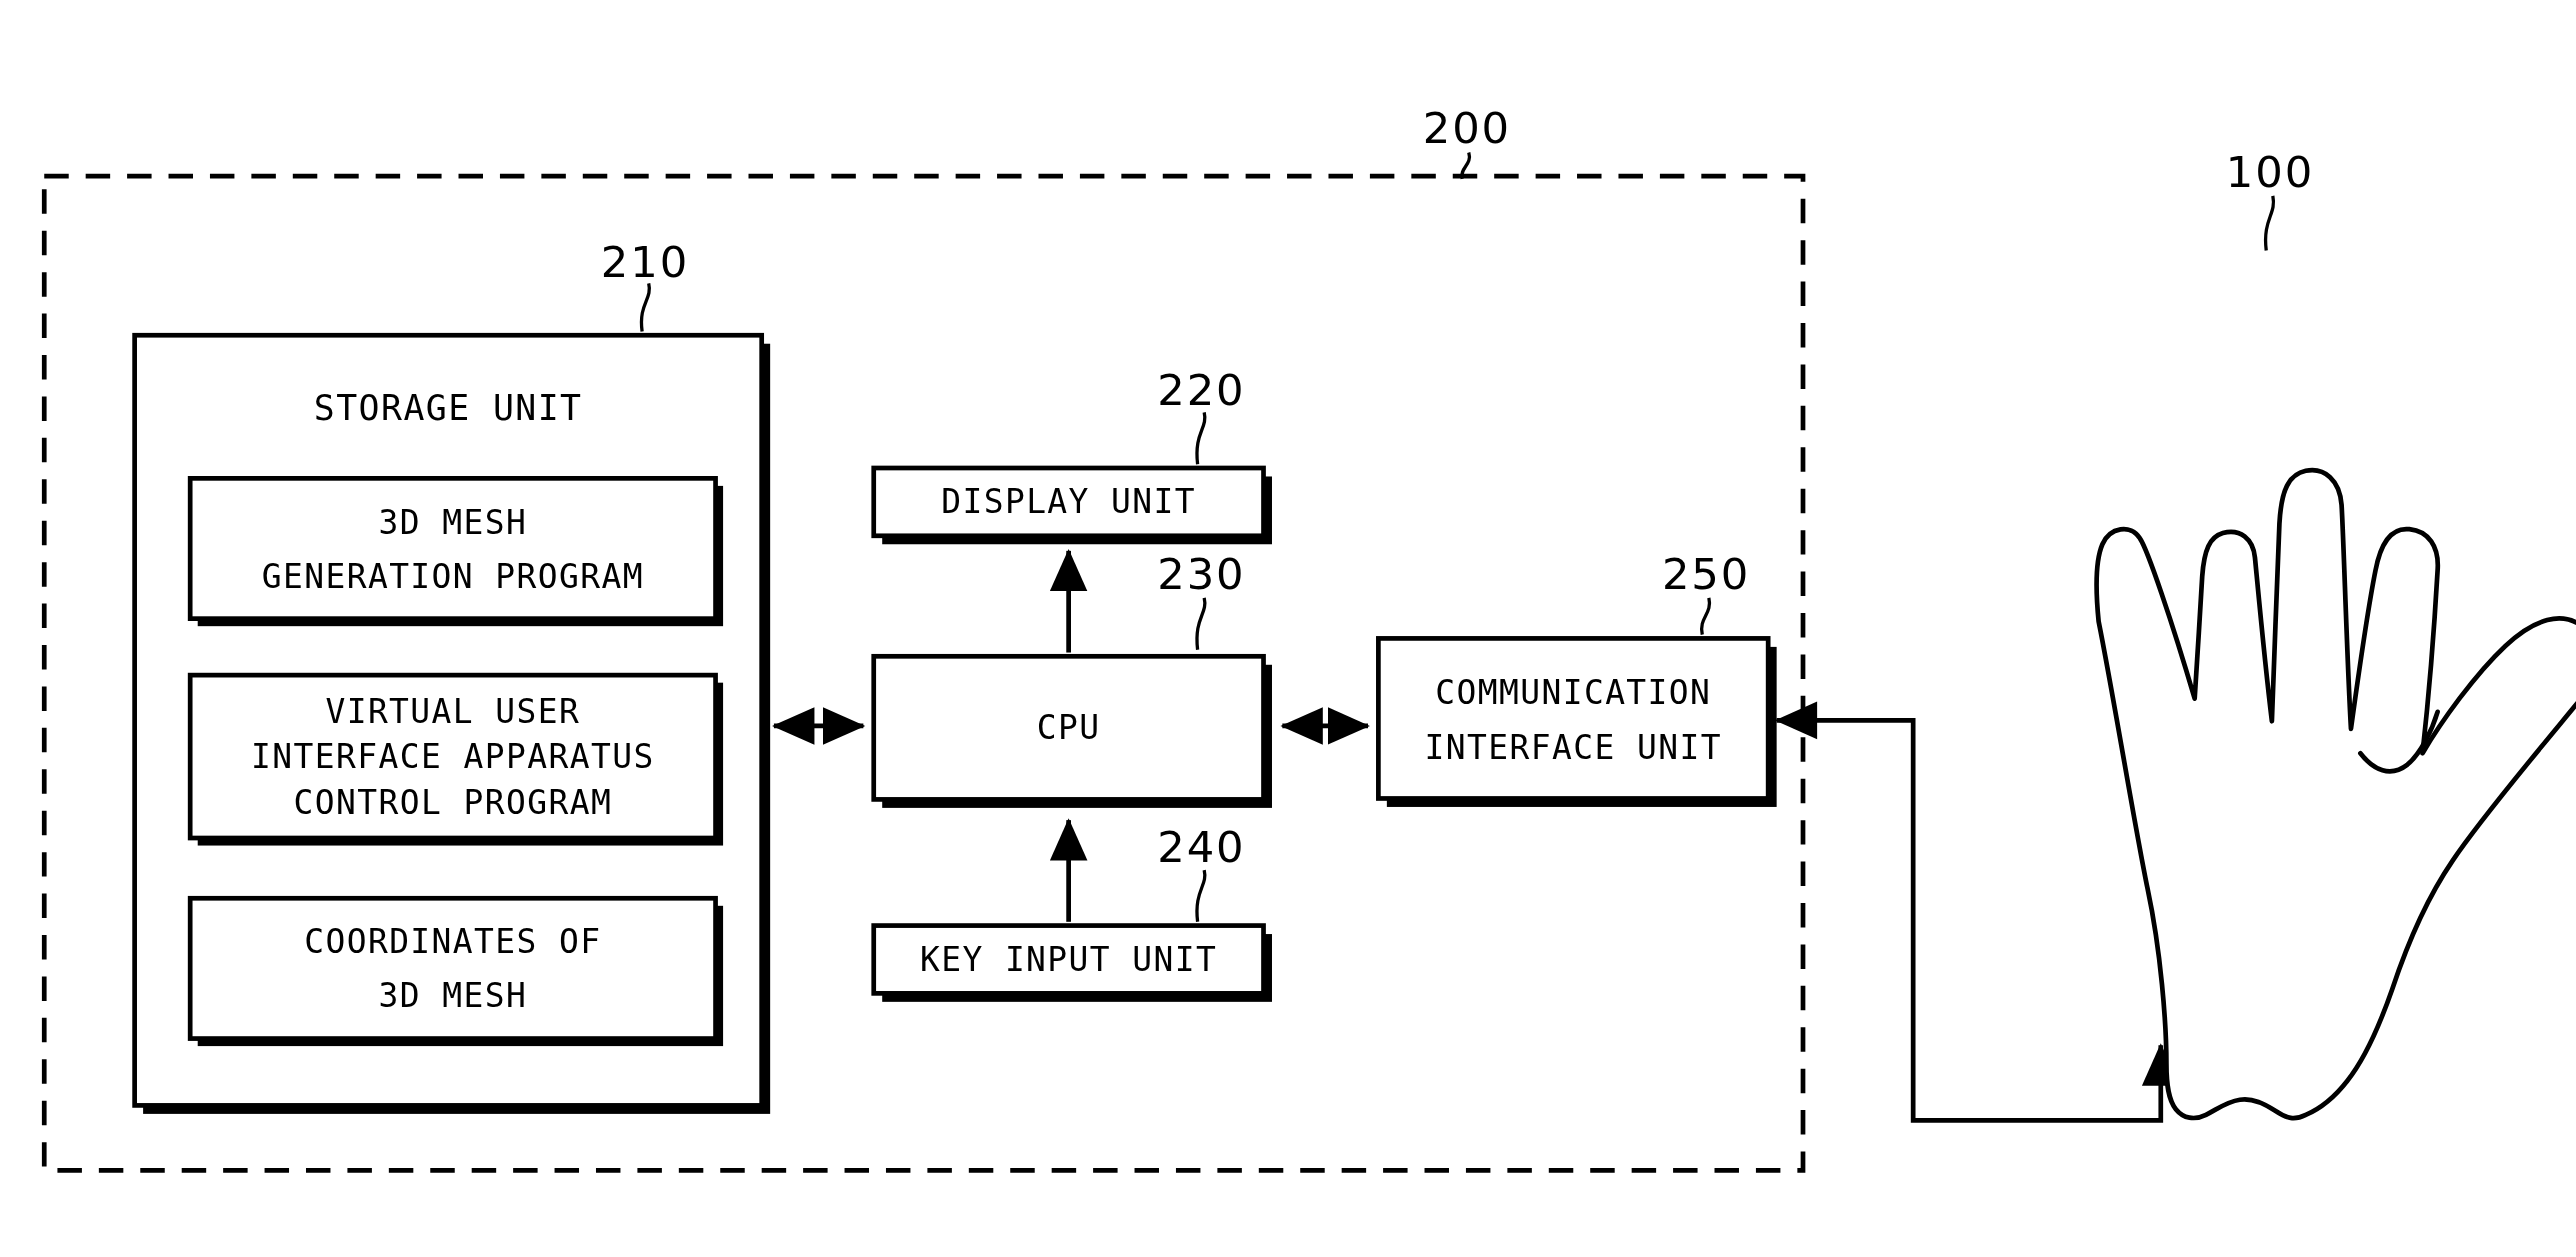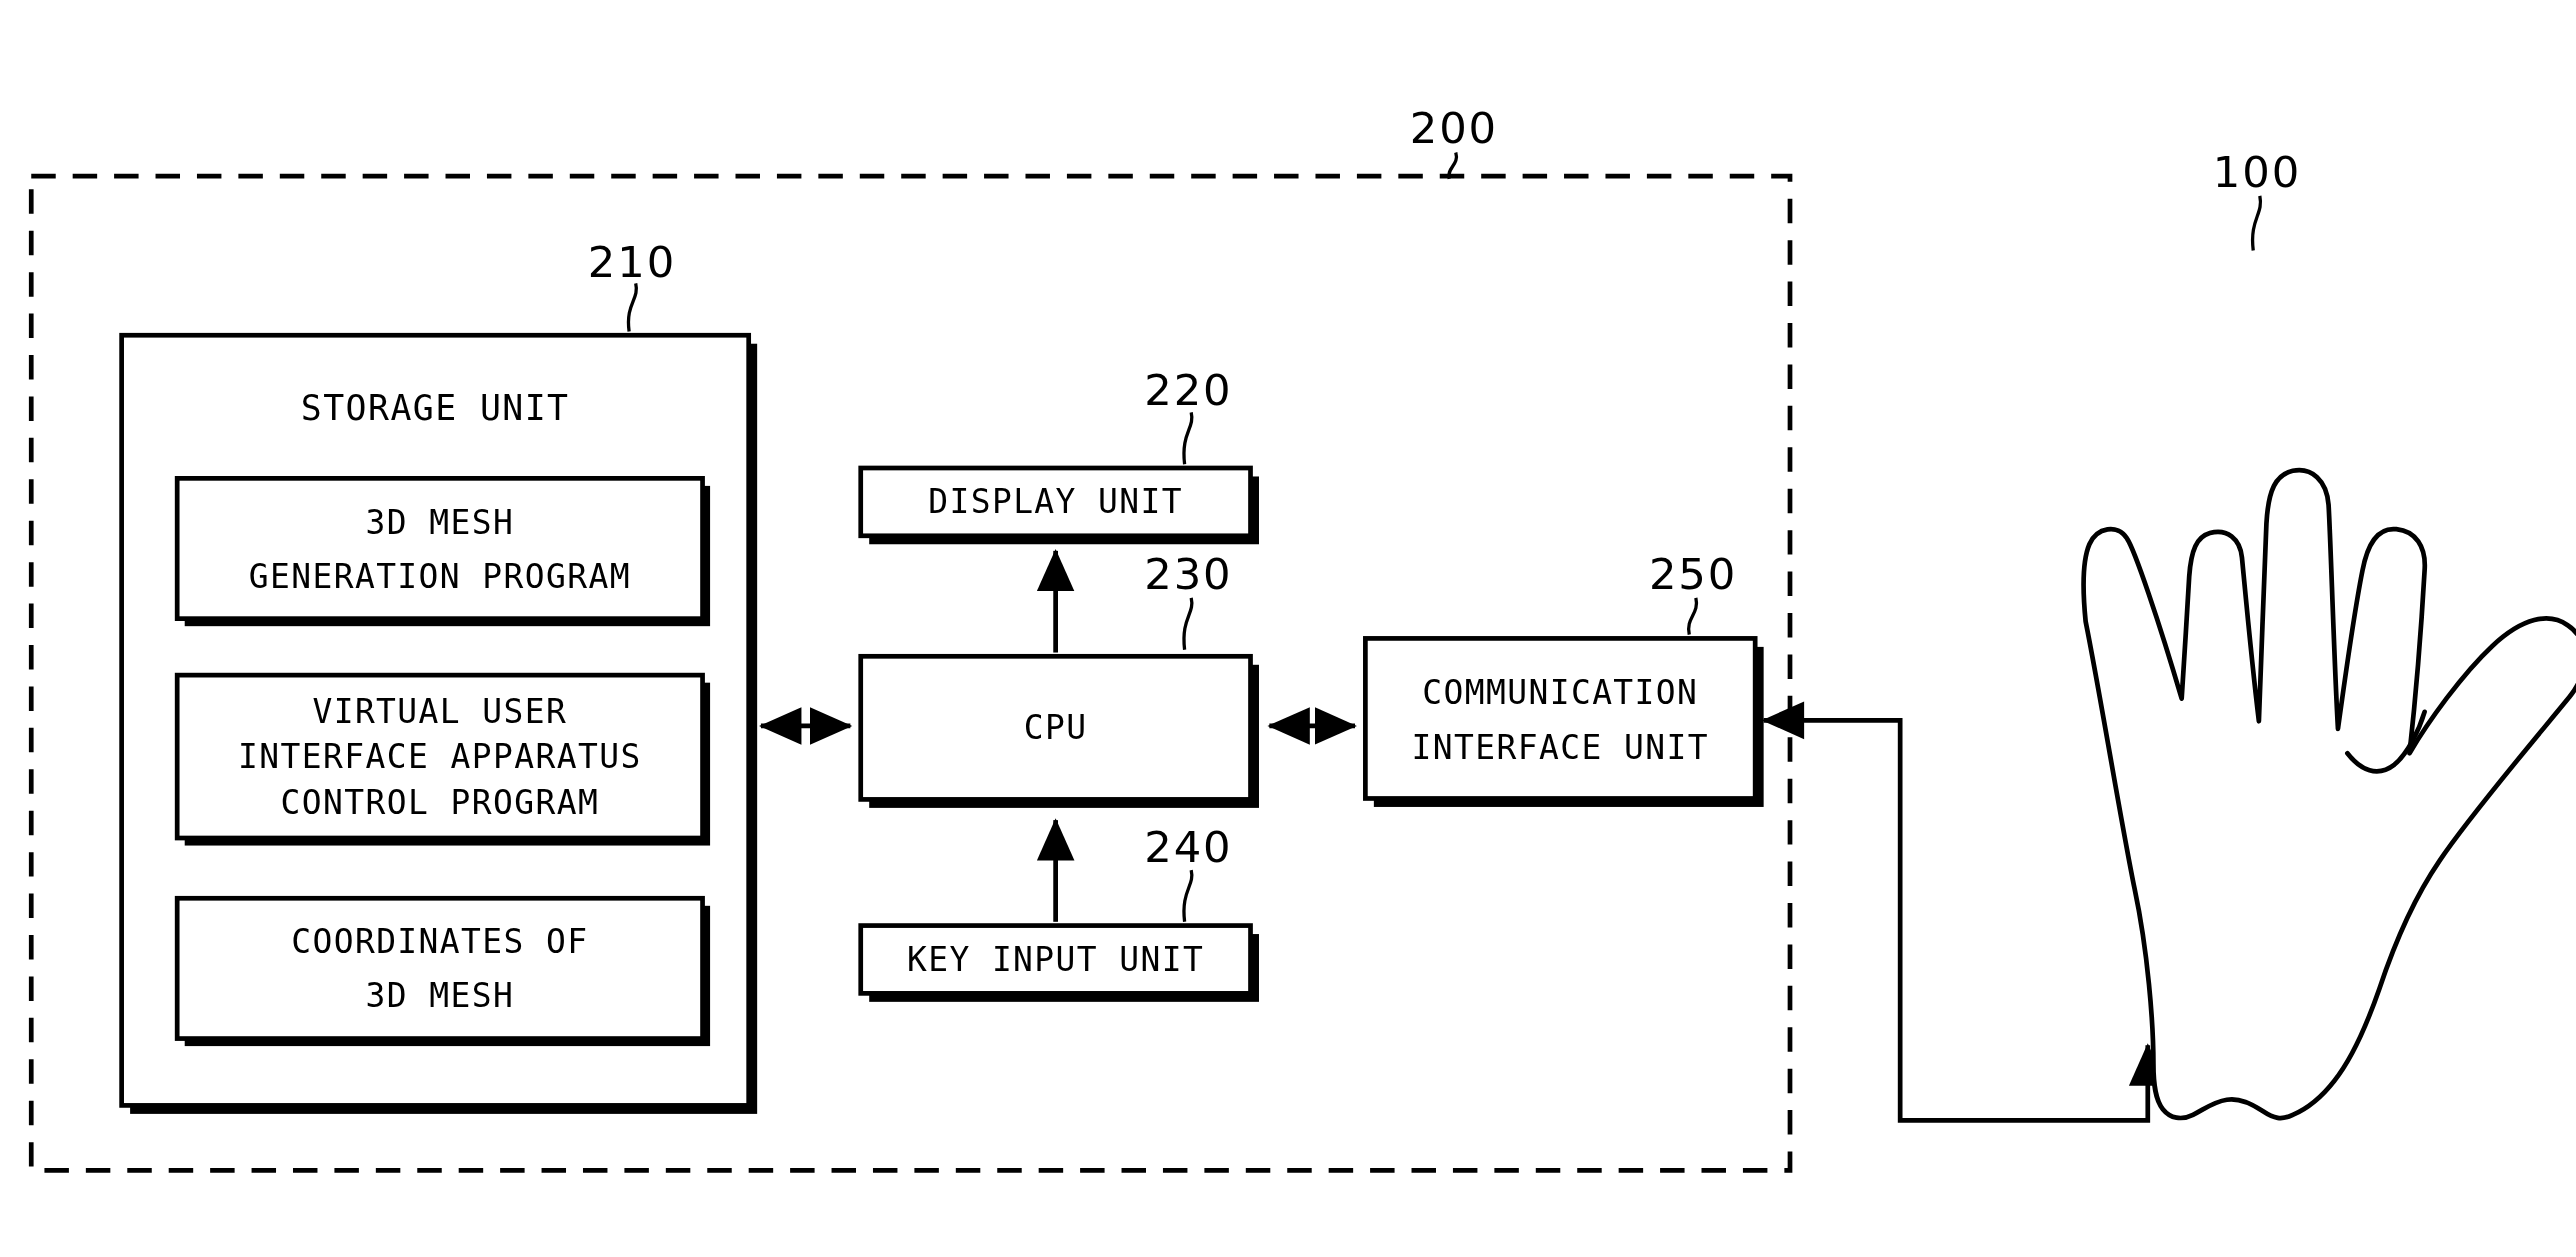--- a/index.html
+++ b/index.html
@@ -9,21 +9,21 @@
   }
   body {
     width: 2576px;
     height: 1258px;
     font-family: "DejaVu Sans Mono", "Liberation Mono", monospace;
     overflow: hidden;
     position: relative;
   }
   #figure-root {
     position: absolute;
-    left: 3px; top: 0;
+    left: 16px; top: 0;
     width: 2236px;
     height: 1258px;
   }
   svg.diagram {
     display: block;
     width: 2576px;
     height: 1258px;
   }
   .box-stroke {
     fill: #ffffff;

